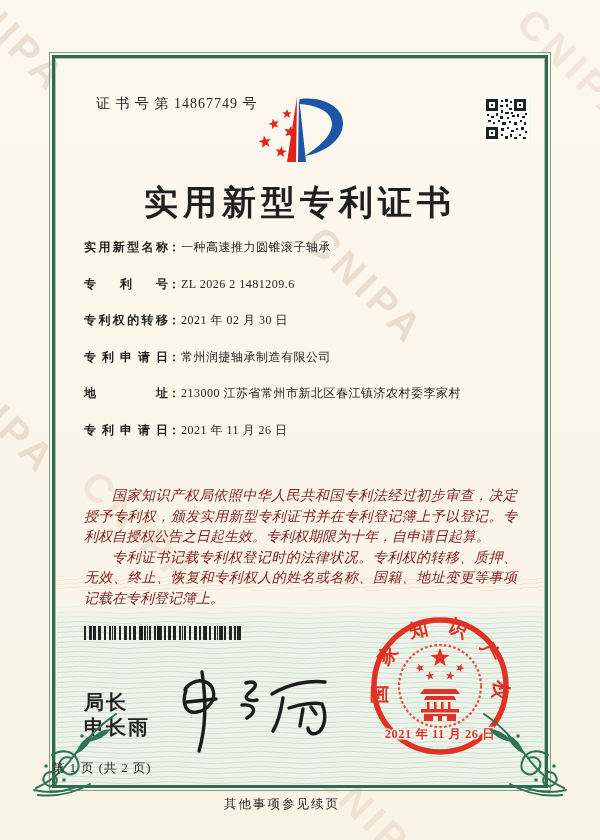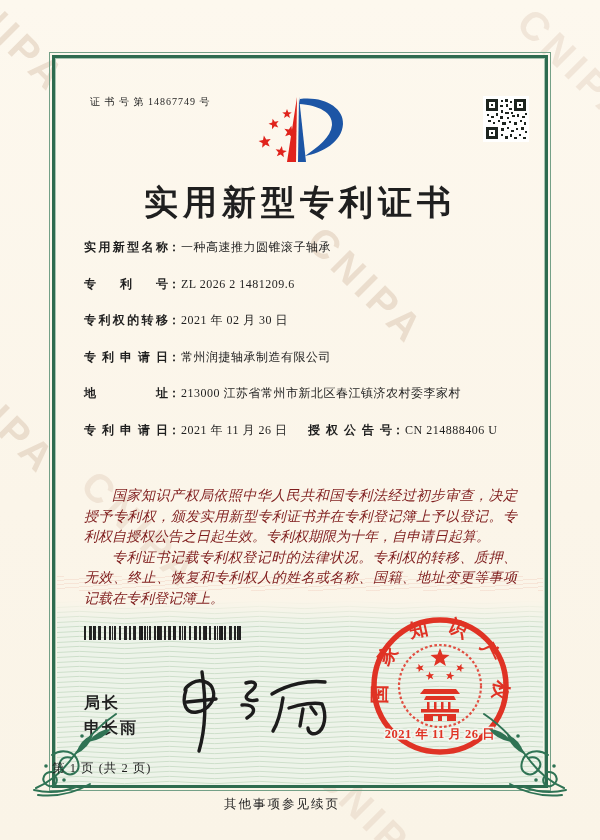--- a/index.html
+++ b/index.html
@@ -13,21 +13,21 @@
       font-weight:bold;font-size:40px;letter-spacing:5px;color:rgba(208,182,158,.38);
       transform:rotate(45deg);transform-origin:left top;white-space:nowrap;pointer-events:none;}
   .wm2{color:rgba(214,190,168,.30);}
 
   
   .frame{left:52px;top:55px;width:490px;height:727px;border:3px solid #2e6b4f;
          outline:1px solid #74a087;outline-offset:2px;
          box-shadow:inset 0 0 0 1px #a9c4b1;}
 
   
-  .certno{left:90px;top:95px;font-size:10px;letter-spacing:1px;}
+  .certno{left:96px;top:95px;font-size:14px;letter-spacing:1px;}
   .title{left:0;top:180px;width:600px;text-align:center;font-size:34px;font-weight:700;
          letter-spacing:5px;}
   .logo{left:250px;top:88px;}
   .qr{left:483px;top:96px;}
 
   
   .rows{left:84px;top:239px;width:460px;font-size:12px;}
   .row{position:relative;height:36.5px;white-space:nowrap;}
   .flabel{display:inline-block;width:84px;text-align:justify;text-align-last:justify;
           vertical-align:top;font-weight:600;}
@@ -47,21 +47,21 @@
   .bandfade{left:57px;top:600px;width:486px;height:26px;
     background:linear-gradient(180deg,#fbf5e9 0%,rgba(251,245,233,0) 100%);}
 
   .barcode{left:84px;top:626px;width:158px;height:14px;
     background:
       repeating-linear-gradient(90deg,#222 0 2px,transparent 2px 5px),
       repeating-linear-gradient(90deg,#2b2b2b 0 1px,transparent 1px 7px),
       repeating-linear-gradient(90deg,transparent 0 9px,#1b1b1b 9px 11px,transparent 11px 16px);}
 
   .director{left:84px;top:690px;font-family:Liberation Serif, serif;
-            font-size:16px;font-weight:700;line-height:25px;letter-spacing:2px;color:#222;}
+            font-size:20px;font-weight:700;line-height:25px;letter-spacing:2px;color:#222;}
   .signature{left:150px;top:650px;}
 
   .seal{left:364px;top:610px;opacity:.93;}
 
   .pageinfo{left:52px;top:760px;width:496px;text-align:left;font-size:12.5px;letter-spacing:1px;}
   .contnote{left:0;top:796px;width:564px;text-align:center;font-size:12.5px;letter-spacing:2px;}
 
   .ornament{pointer-events:none;}
 </style>
 </head>
@@ -169,23 +169,20 @@
     <span class="flabel">专利权的转移</span><span class="colon">：</span><span class="fvalue">2021 年 02 月 30 日</span>
   </div>
   <div class="row">
     <span class="flabel">专利申请日</span><span class="colon">：</span><span class="fvalue">常州润捷轴承制造有限公司</span>
   </div>
   <div class="row">
     <span class="flabel">地址</span><span class="colon">：</span><span class="fvalue">213000 江苏省常州市新北区春江镇济农村委李家村</span>
   </div>
   <div class="row">
     <span class="flabel">专利申请日</span><span class="colon">：</span><span class="fvalue">2021 年 11 月 26 日</span>
-    <span class="pair2">
-      <span class="flabel">授权公告号</span><span class="colon">：</span><span class="fvalue">CN 214888406 U</span>
-    </span>
   </div>
 </div>
 
 <div class="abs paras">
   <p>国家知识产权局依照中华人民共和国专利法经过初步审查，决定授予专利权，颁发实用新型专利证书并在专利登记簿上予以登记。专利权自授权公告之日起生效。专利权期限为十年，自申请日起算。</p>
   <p>专利证书记载专利权登记时的法律状况。专利权的转移、质押、无效、终止、恢复和专利权人的姓名或名称、国籍、地址变更等事项记载在专利登记簿上。</p>
 </div>
 
 <div class="abs barcode"></div>
 

